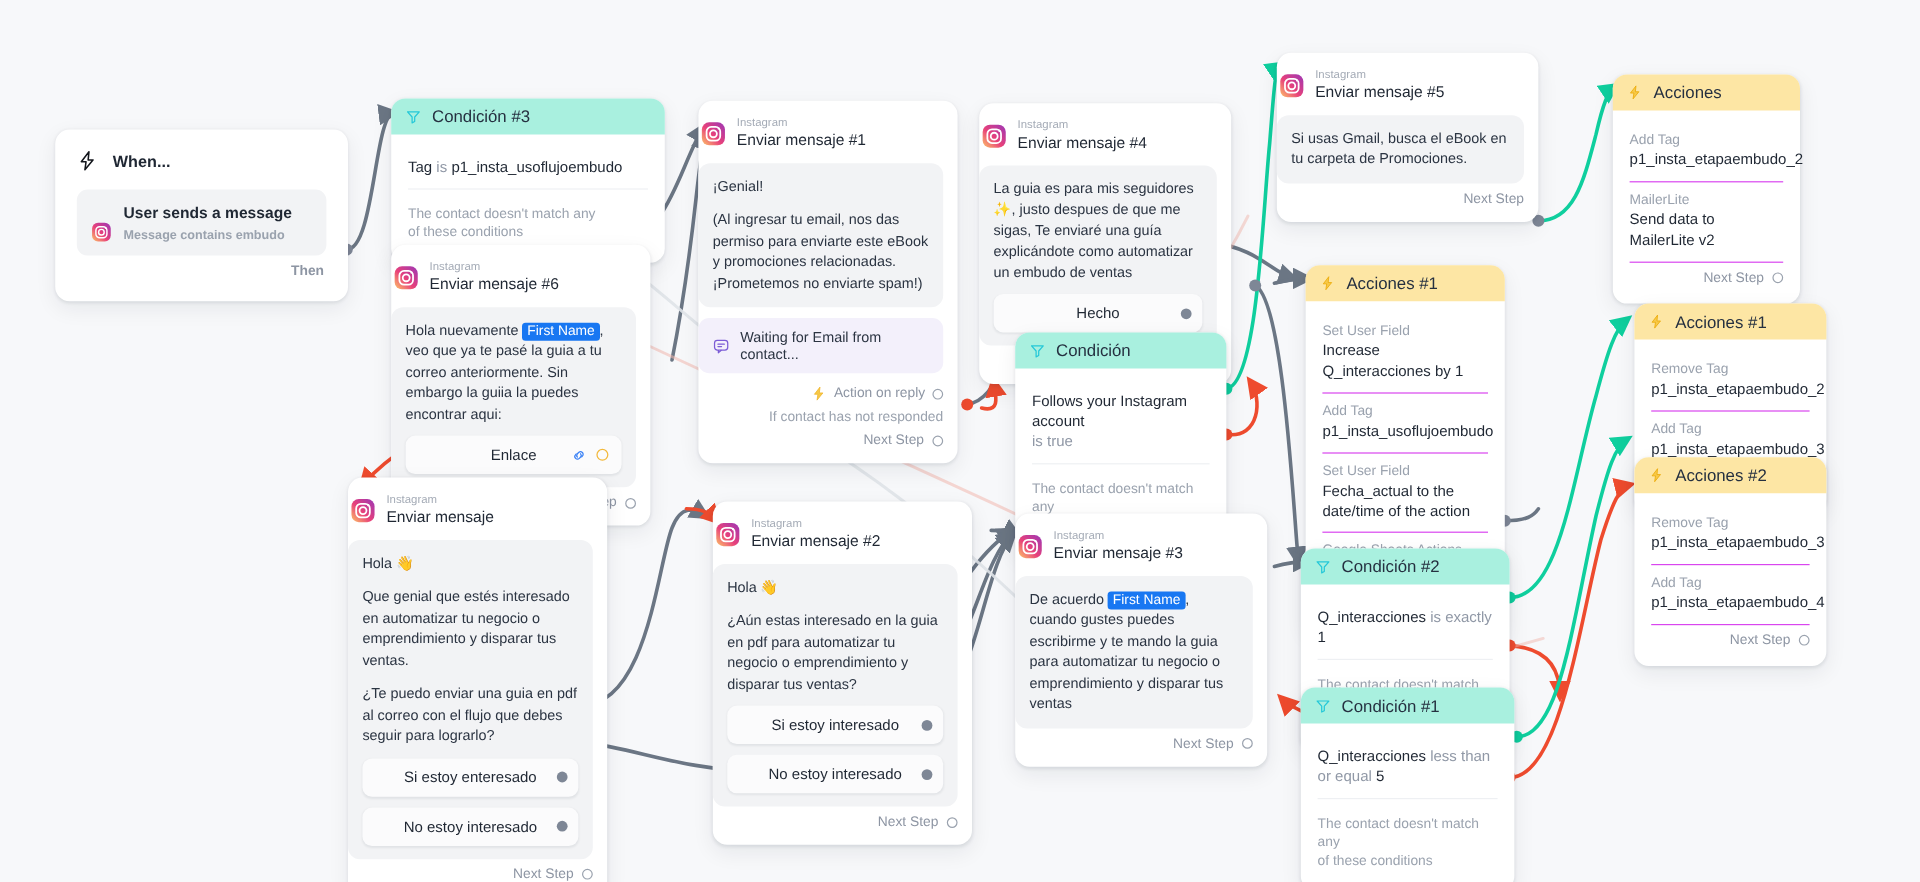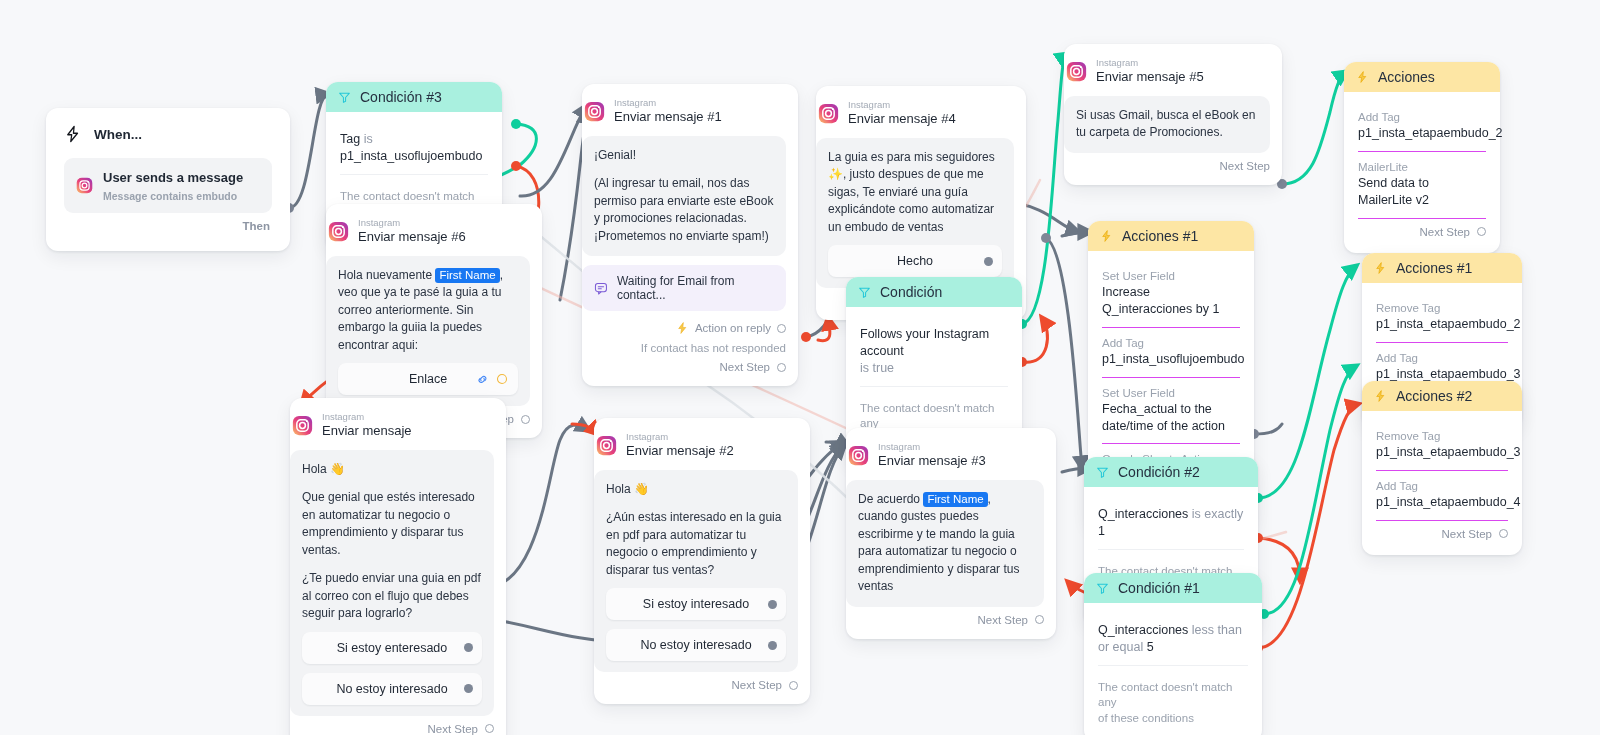--- a/index.html
+++ b/index.html
@@ -20,21 +20,21 @@
     z-index: 2;
   }
 
   
   .trigger { padding: 16px 18px 10px 18px; font-weight: bold; }
   .trigger-head { display: flex; align-items: center; gap: 12px; margin-bottom: 14px; }
   .bolt-dark { width: 18px; height: 20px; flex: none; }
   .trigger-title { font-size: 13.5px; color: #1f2733; }
   .trigger-body {
     background: #f2f3f5; border-radius: 9px;
-    padding: 11px 12px; display: flex; gap: 10px; align-items: center;
+    padding: 11px 12px; display: flex; gap: 10px; align-items: flex-end;
   }
   .trigger-main { font-size: 13px; color: #1f2733; line-height: 1.35; }
   .trigger-sub { font-size: 10.5px; color: #9aa2ae; margin-top: 3px; }
 
   
   .hdr { display: flex; align-items: center; gap: 9px; padding: 7px 12px; border-radius: 12px 12px 0 0; }
   .hdr.cond { background: #a9f0df; }
   .hdr.act  { background: #fde6a4; }
   .hdr-title { font-size: 14px; color: #253040; }
 
@@ -215,21 +215,21 @@
       <div>
         <div class="trigger-main">User sends a message</div>
         <div class="trigger-sub">Message contains embudo</div>
       </div>
     </div>
     <div class="nextstep" style="padding-right:2px;">
       <span>Then</span>
     </div>
   </div>
 
-  <div class="node" style="left:326px; top:82px; width:176px;">
+  <div class="node" style="left:326px; top:82px; width:228px;">
     <div class="hdr cond">
       <svg width="13" height="13" viewBox="0 0 24 24">
         <path d="M3 4h18l-7 8v7l-4 2v-9z" fill="none" stroke="#25c8d8" stroke-width="1.9" stroke-linejoin="round"></path>
       </svg>
       <span class="hdr-title">Condición #3</span>
     </div>
     <div class="body">
       <div class="row">
         <span>Tag</span>
         <span class="muted">is</span>

